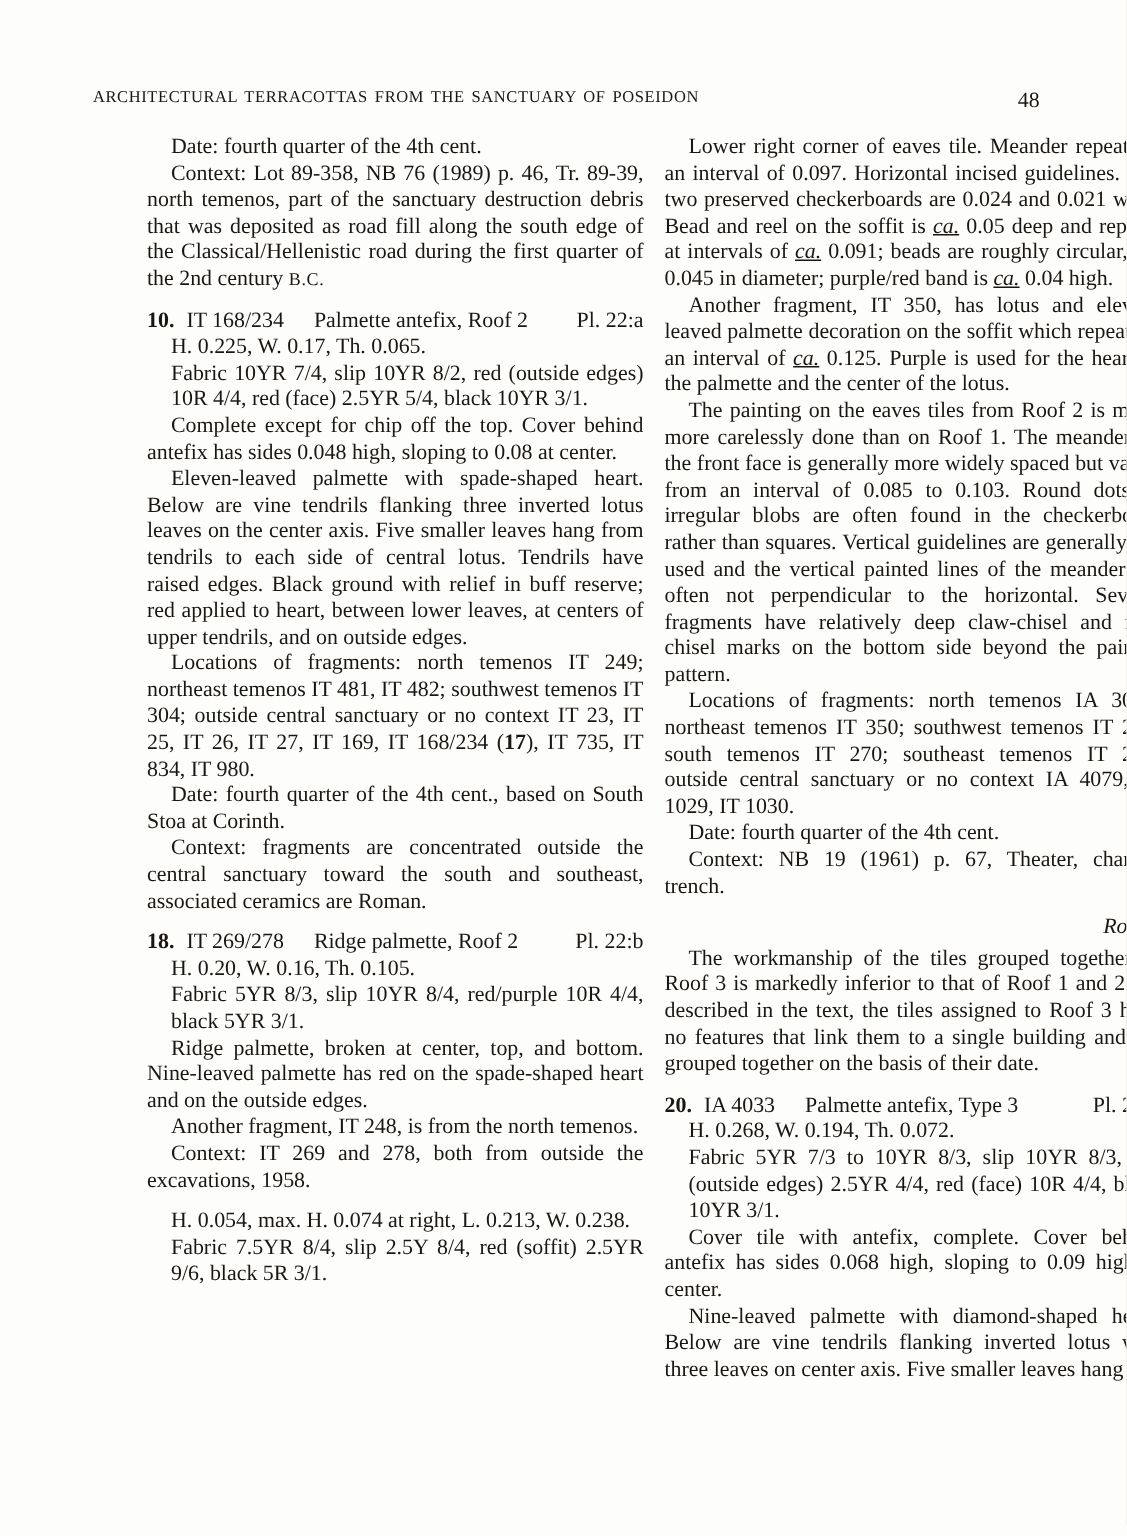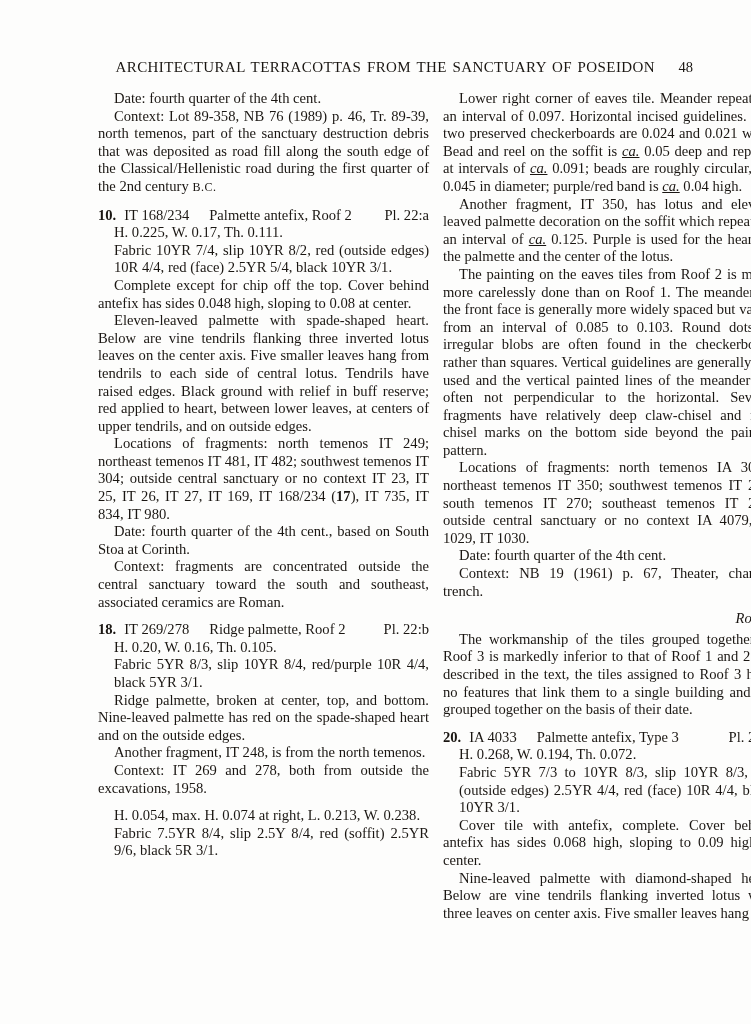--- a/index.html
+++ b/index.html
@@ -9,22 +9,22 @@
     background:#fdfdfc;
     font-family:"Liberation Serif","DejaVu Serif",serif;
     color:#1a1612;
     overflow:hidden;
   }
   .running-head{
     position:absolute;top:59px;left:62px;right:40px;height:20px;
   }
   .rh-title{
     position:absolute;left:0;right:56px;
-    text-align:right;
-    font-size:15px;letter-spacing:0.4px;word-spacing:1.5px;
+    text-align:left;
+    font-size:11px;letter-spacing:0.4px;word-spacing:1.5px;
     white-space:nowrap;
   }
   .rh-num{
     position:absolute;right:18px;top:0;
     font-size:14.5px;
   }
   .columns{
     position:absolute;top:90px;left:62px;width:677px;
     display:flex;gap:14px;
     font-size:14.6px;line-height:17.6px;margin-left:36px;
@@ -67,21 +67,21 @@
       <p class="para">Date: fourth quarter of the 4th cent.</p>
       <p class="para">Context: Lot 89-358, NB 76 (1989) p. 46, Tr. 89-39, north temenos, part of the sanctuary destruction debris that was deposited as road fill along the south edge of the Classical/Hellenistic road during the first quarter of the 2nd century <span class="sc">B.C.</span></p>
 
       <article class="entry">
         <div class="entry-head">
           <span class="e-num">10.</span>
           <span class="e-id">IT 168/234</span>
           <span class="e-title">Palmette antefix, Roof 2</span>
           <span class="e-plate">Pl. 22:a</span>
         </div>
-        <p class="meta">H. 0.225, W. 0.17, Th. 0.111.</p>
+        <p class="meta">H. 0.225, W. 0.17, Th. 0.065.</p>
         <p class="meta">Fabric 10YR 7/4, slip 10YR 8/2, red (outside edges) 10R 4/4, red (face) 2.5YR 5/4, black 10YR 3/1.</p>
         <p class="para">Complete except for chip off the top. Cover behind antefix has sides 0.048 high, sloping to 0.08 at center.</p>
         <p class="para">Eleven-leaved palmette with spade-shaped heart. Below are vine tendrils flanking three inverted lotus leaves on the center axis. Five smaller leaves hang from tendrils to each side of central lotus. Tendrils have raised edges. Black ground with relief in buff reserve; red applied to heart, between lower leaves, at centers of upper tendrils, and on outside edges.</p>
         <p class="para">Locations of fragments: north temenos IT 249; northeast temenos IT 481, IT 482; southwest temenos IT 304; outside central sanctuary or no context IT 23, IT 25, IT 26, IT 27, IT 169, IT 168/234 (<b>17</b>), IT 735, IT 834, IT 980.</p>
         <p class="para">Date: fourth quarter of the 4th cent., based on South Stoa at Corinth.</p>
         <p class="para">Context: fragments are concentrated outside the central sanctuary toward the south and southeast, associated ceramics are Roman.</p>
       </article>
 
       <article class="entry">
         <div class="entry-head">

